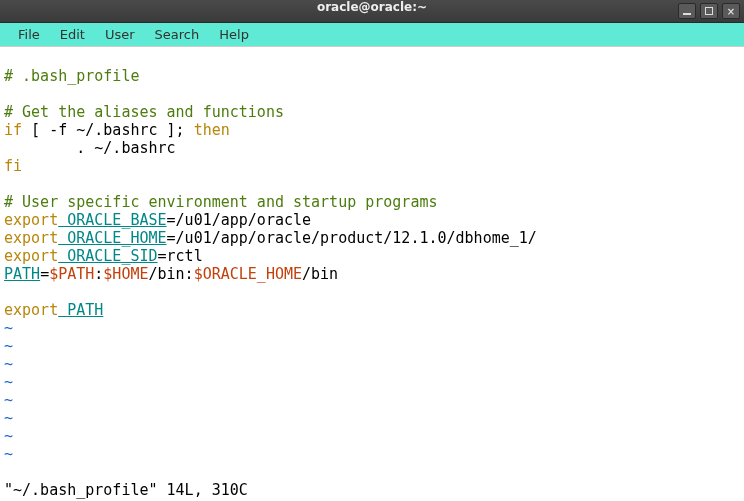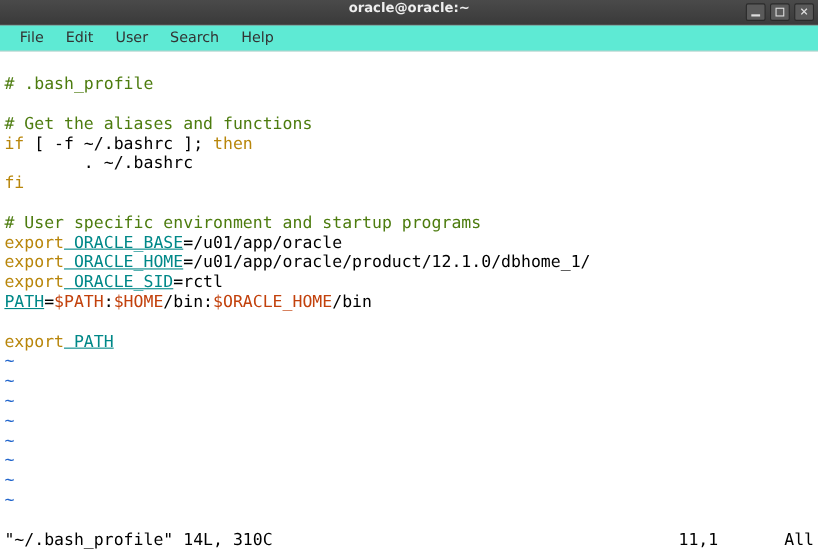--- a/index.html
+++ b/index.html
@@ -136,18 +136,14 @@
 <span class="c-tilde">~</span>
 <span class="c-tilde">~</span>
 <span class="c-tilde">~</span>
 <span class="c-tilde">~</span>
 <span class="c-tilde">~</span>
 <span class="c-tilde">~</span>
 <span class="c-tilde">~</span>
 
 <div class="statusline">
   <span>"~/.bash_profile" 14L, 310C</span>
-  <span class="right">
-    <span>11,1</span>
-    <span>All</span>
-  </span>
 </div>
 </div>
 
 </body></html>

